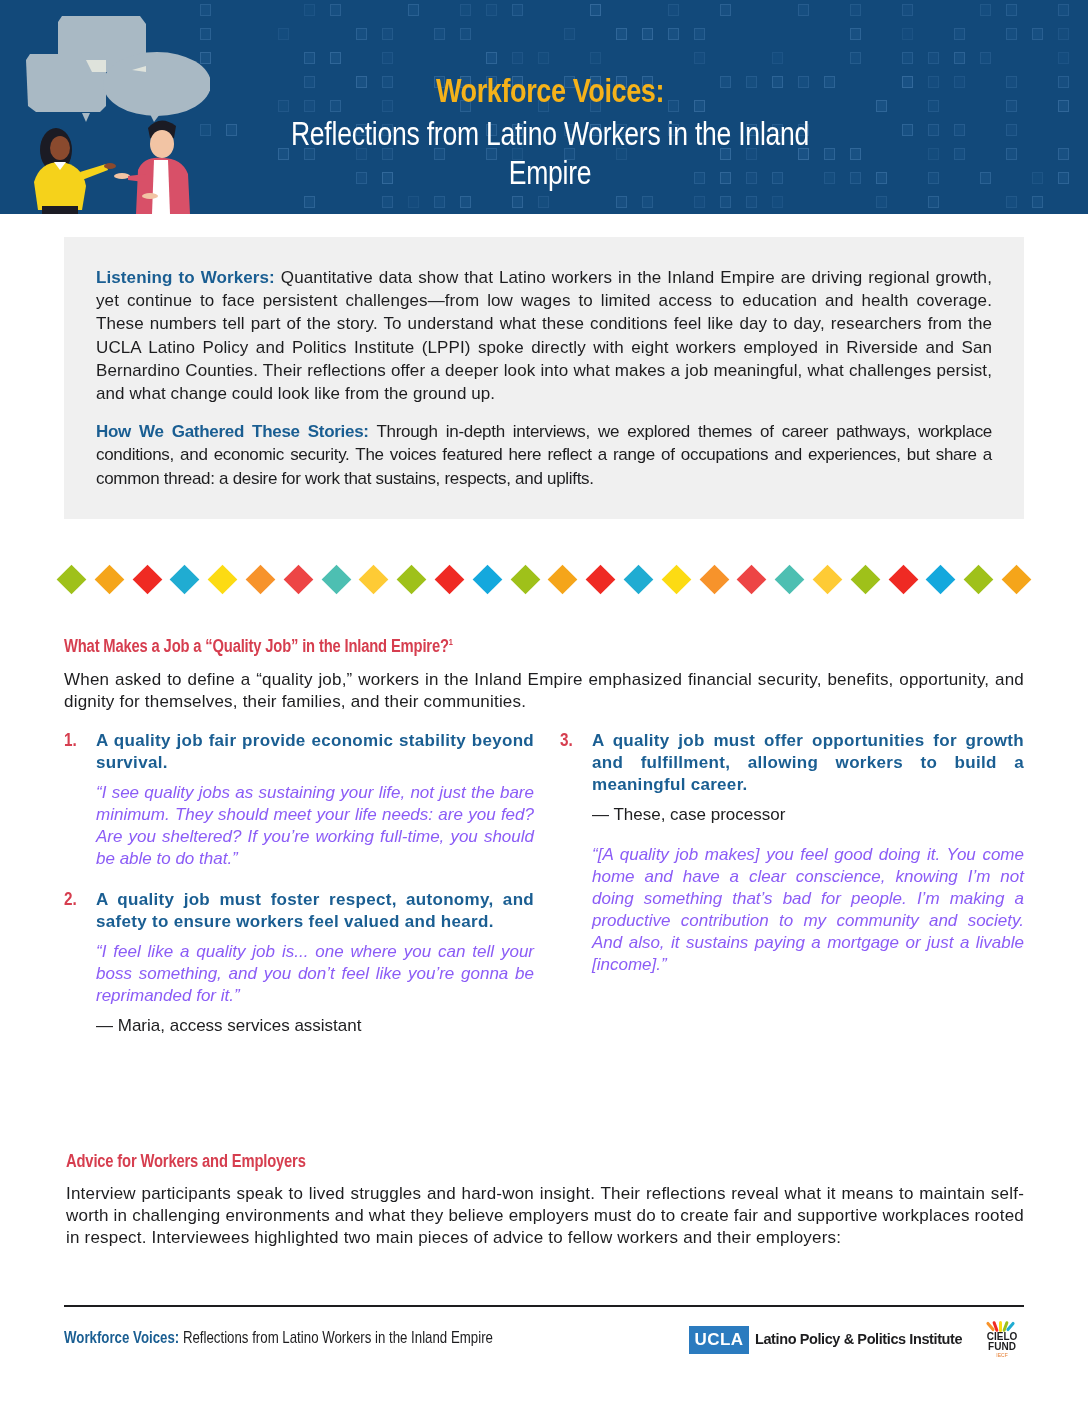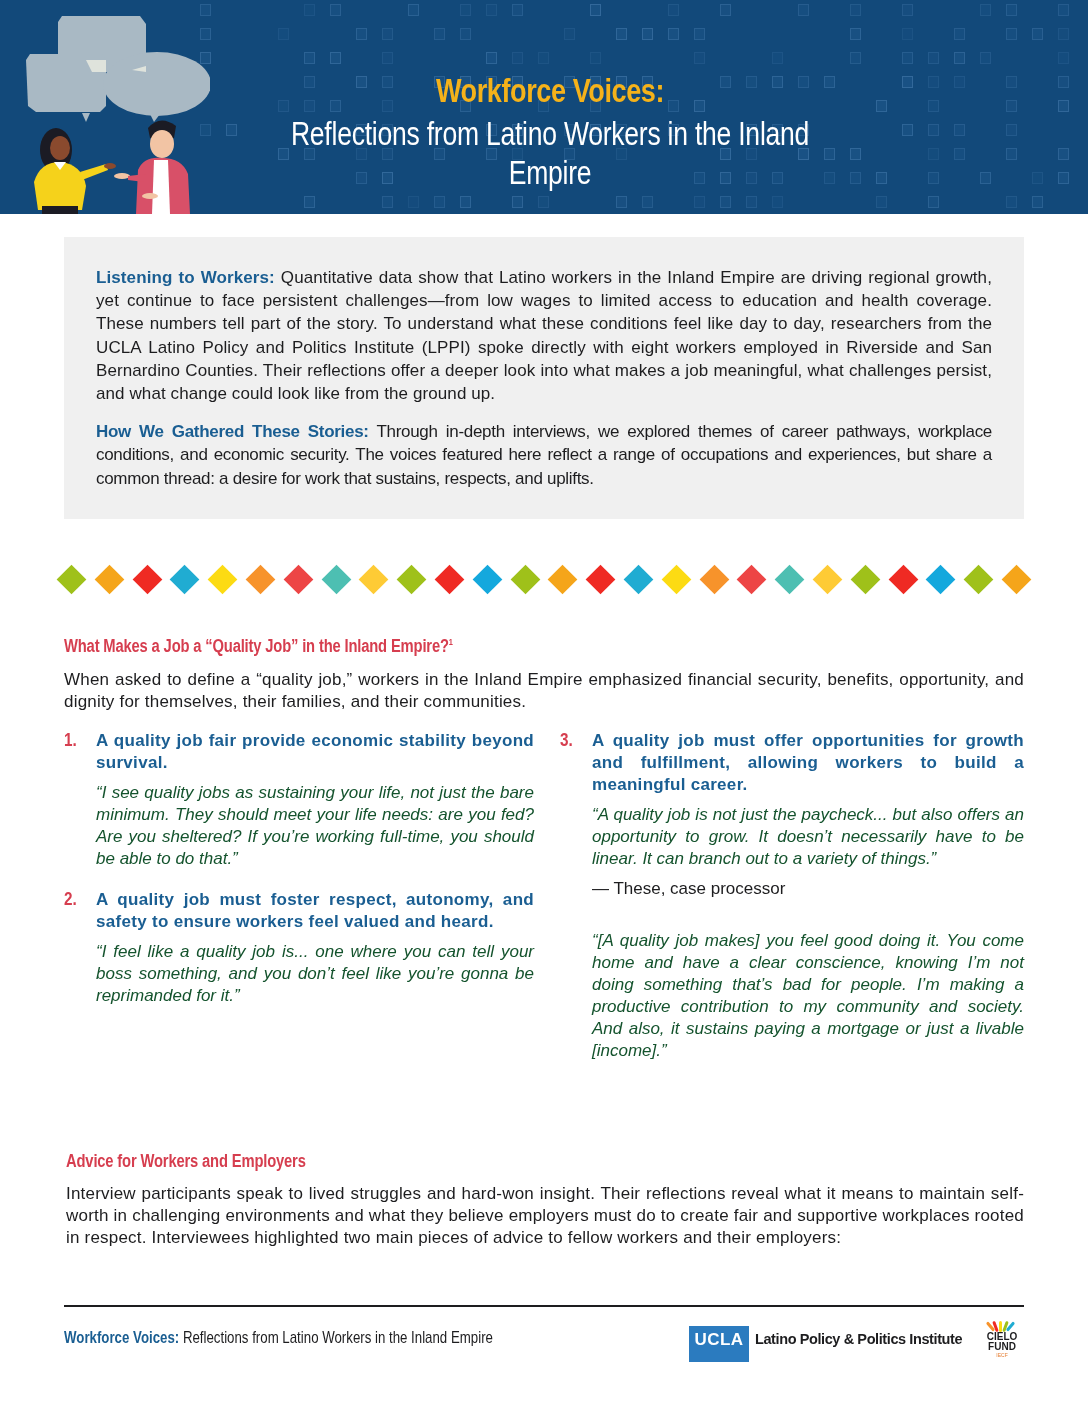--- a/index.html
+++ b/index.html
@@ -31,28 +31,28 @@
   .sec-head { position: absolute; left: 64px; font-weight: bold; font-size: 18px; color: #d63e4f; transform: scaleX(0.82); transform-origin: left center; letter-spacing: -0.2px; white-space: nowrap; }
   .sec-head sup { font-size: 9px; }
 
   .body-p { position: absolute; left: 64px; width: 960px; font-size: 17px; line-height: 22px; text-align: justify; color: #1d1d1f; letter-spacing: 0.2px; }
 
   
   .col { position: absolute; width: 470px; }
   .item { position: relative; padding-left: 32px; }
   .item .num { position: absolute; left: 0; top: 0; font-weight: bold; font-size: 18px; color: #d63e4f; transform: scaleX(0.85); transform-origin: left; }
   .item .head { font-weight: bold; font-size: 17px; line-height: 22px; color: #1a5e92; text-align: justify; letter-spacing: 0.3px; }
-  .item .quote { font-style: italic; font-size: 17px; line-height: 22px; color: #14532d; margin-top: 8px; text-align: justify; }
+  .item .quote { font-style: italic; font-size: 17px; line-height: 22px; color: #8b5cf6; margin-top: 8px; text-align: justify; }
   .item .attr { font-size: 17px; line-height: 22px; margin-top: 8px; color: #1d1d1f; }
 
   
   .footer-rule { position: absolute; left: 64px; top: 1305px; width: 960px; height: 2px; background: #1d1d1f; }
   .footer-title { position: absolute; left: 64px; top: 1328px; font-size: 17px; white-space: nowrap; transform: scaleX(0.78); transform-origin: left; }
   .footer-title .b { color: #1a5e92; font-weight: bold; }
-  .ucla-box { position: absolute; left: 689px; top: 1326px; width: 60px; height: 36px; background: #2b7bbf; color: #fff; font-weight: bold; font-size: 17px; text-align: center; line-height: 28px; letter-spacing: 0.5px; }
+  .ucla-box { position: absolute; left: 689px; top: 1326px; width: 60px; height: 28px; background: #2b7bbf; color: #fff; font-weight: bold; font-size: 17px; text-align: center; line-height: 28px; letter-spacing: 0.5px; }
   .lppi { position: absolute; left: 755px; top: 1331px; font-weight: bold; font-size: 14.5px; letter-spacing: -0.4px; color: #1d1d1f; white-space: nowrap; }
   .cielo { position: absolute; left: 980px; top: 1318px; width: 44px; height: 44px; text-align: center; }
   .cielo .rays { height: 14px; position: relative; }
   .cielo .rays i { position: absolute; bottom: 0; width: 3px; height: 11px; border-radius: 2px; }
   .cielo .t { font-weight: bold; font-size: 10px; line-height: 10px; color: #1d1d1f; }
   .cielo .s { font-size: 5px; color: #e57b2f; }
 </style>
 </head>
 <body>
 
@@ -287,30 +287,30 @@
 <div class="col" style="left:64px; top:730px;">
   <div class="item">
     <div class="num">1.</div>
     <div class="head">A quality job fair provide economic stability beyond survival.</div>
     <div class="quote">“I see quality jobs as sustaining your life, not just the bare minimum. They should meet your life needs: are you fed? Are you sheltered? If you’re working full-time, you should be able to do that.”</div>
   </div>
   <div class="item" style="margin-top:19px;">
     <div class="num">2.</div>
     <div class="head">A quality job must foster respect, autonomy, and safety to ensure workers feel valued and heard.</div>
     <div class="quote">“I feel like a quality job is... one where you can tell your boss something, and you don’t feel like you’re gonna be reprimanded for it.”</div>
+    <div class="attr">— Maria, access services assistant</div>
   </div>
 </div>
 
 <div class="col" style="left:560px; top:730px; width:464px;">
   <div class="item">
     <div class="num">3.</div>
     <div class="head">A quality job must offer opportunities for growth and fulfillment, allowing workers to build a meaningful career.</div>
-    <div class="quote">“A quality job is not just the paycheck... but also offers an opportunity to grow. It doesn’t necessarily have to be linear. It can branch out to a variety of things.”</div>
     <div class="attr">— These, case processor</div>
-    <div class="quote" style="margin-top:30px;">“[A quality job makes] you feel good doing it. You come home and have a clear conscience, knowing I’m not doing something that’s bad for people. I’m making a productive contribution to my community and society. And also, it sustains paying a mortgage or just a livable [income].”</div>
+    <div class="quote" style="margin-top:18px;">“[A quality job makes] you feel good doing it. You come home and have a clear conscience, knowing I’m not doing something that’s bad for people. I’m making a productive contribution to my community and society. And also, it sustains paying a mortgage or just a livable [income].”</div>
   </div>
 </div>
 
 <div class="sec-head" style="top:1151px; left:66px;">Advice for Workers and Employers</div>
 <div class="body-p" style="top:1183px; left:66px; width:958px;">Interview participants speak to lived struggles and hard-won insight. Their reflections reveal what it means to maintain self-worth in challenging environments and what they believe employers must do to create fair and supportive workplaces rooted in respect. Interviewees highlighted two main pieces of advice to fellow workers and their employers:</div>
 
 <div class="footer-rule"></div>
 <div class="footer-title">
   <span class="b">Workforce Voices:</span><span> Reflections from Latino Workers in the Inland Empire</span>
 </div>

